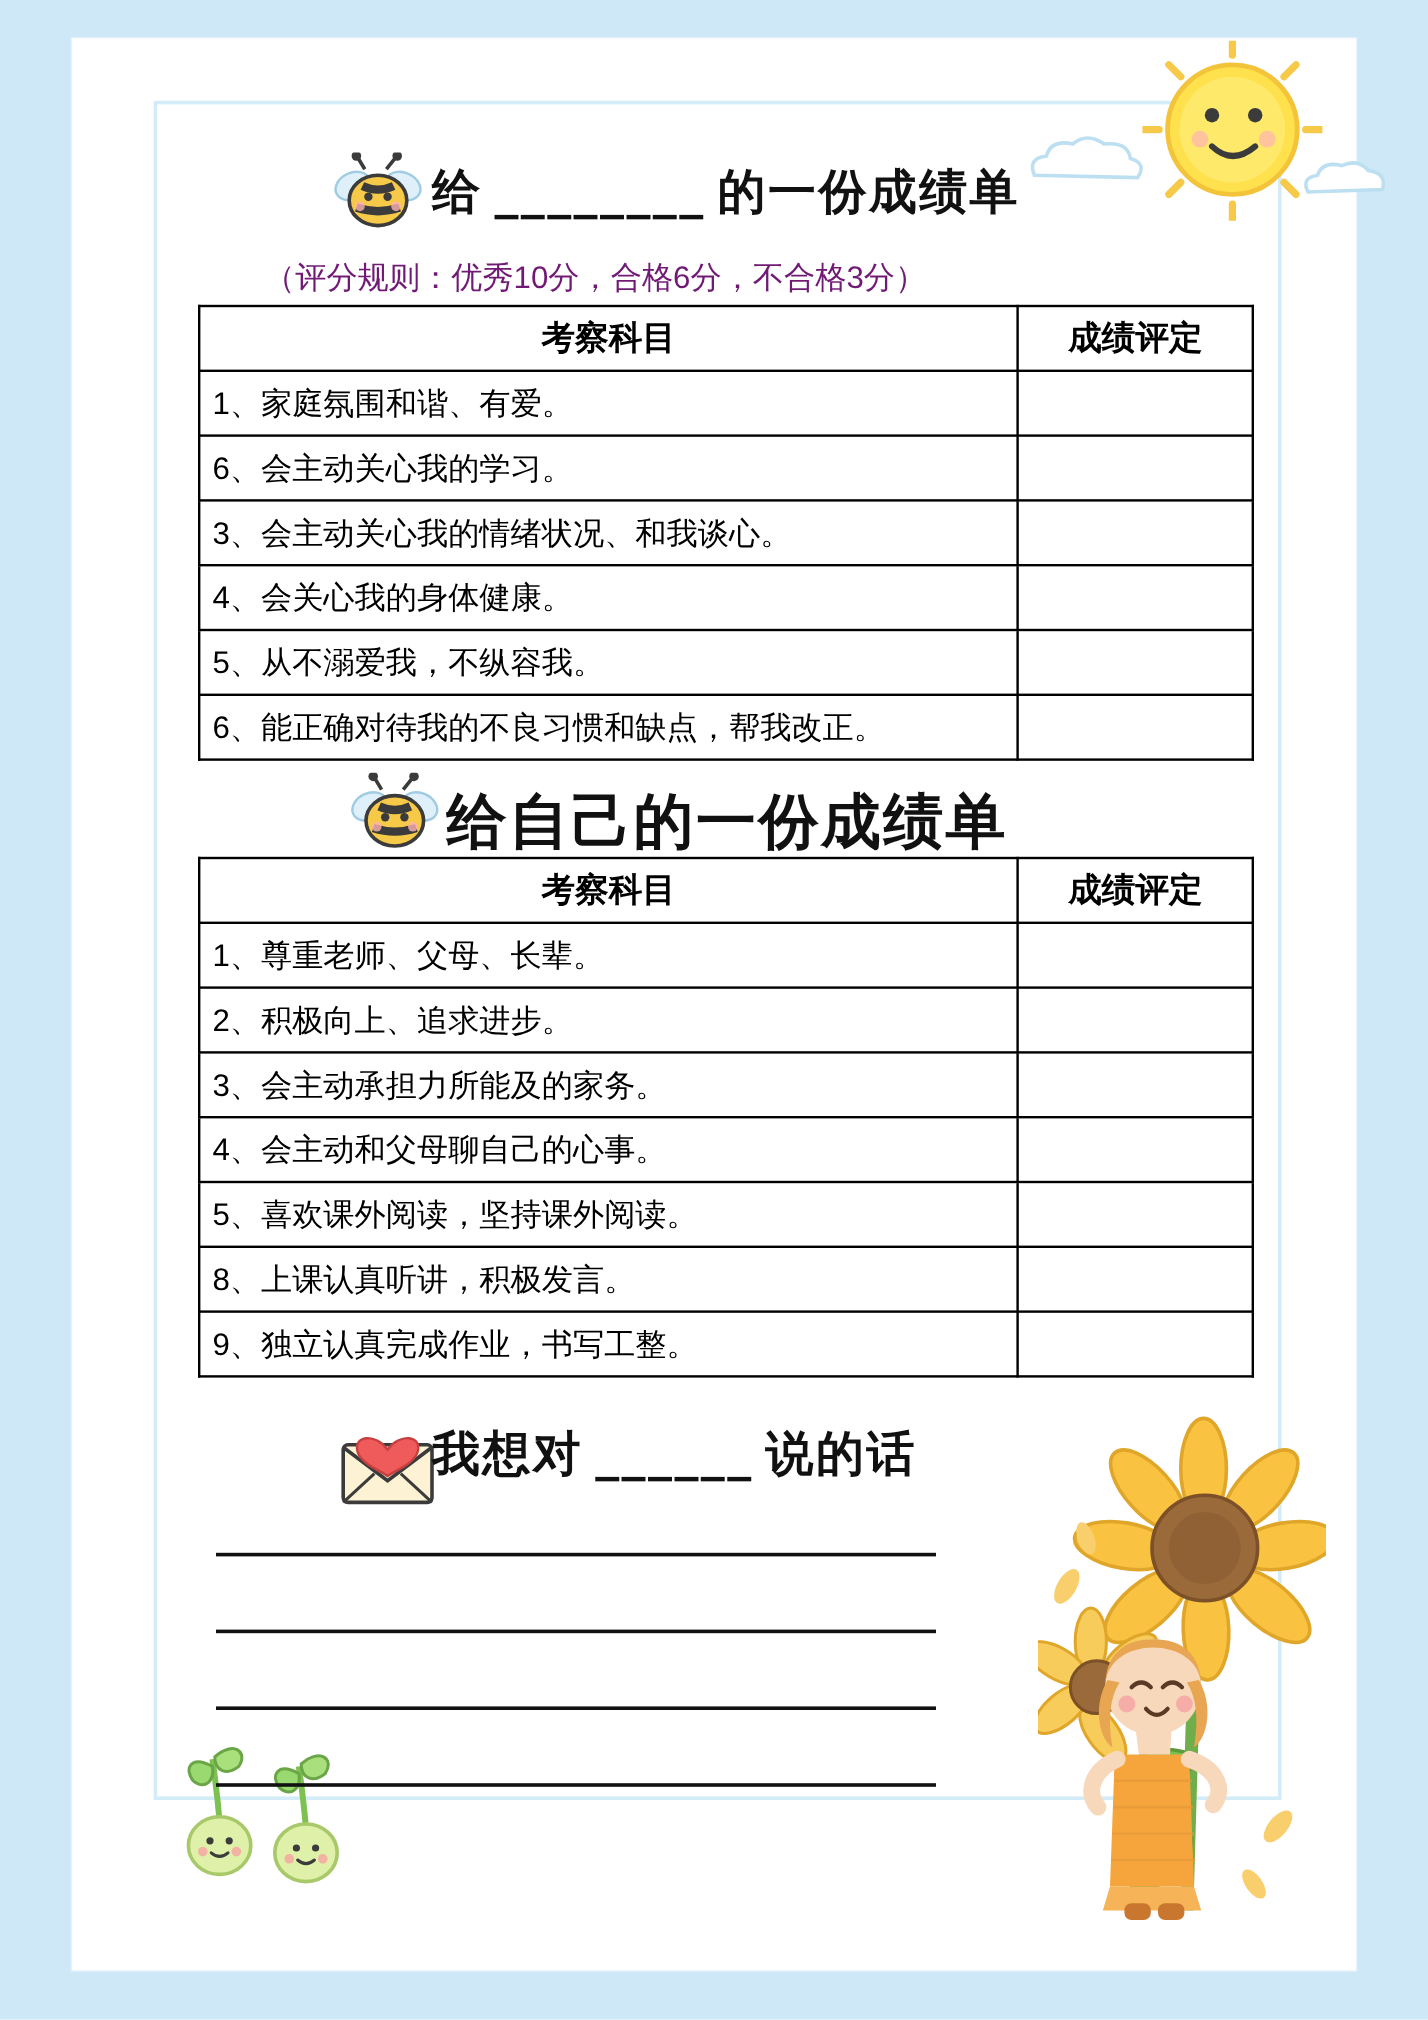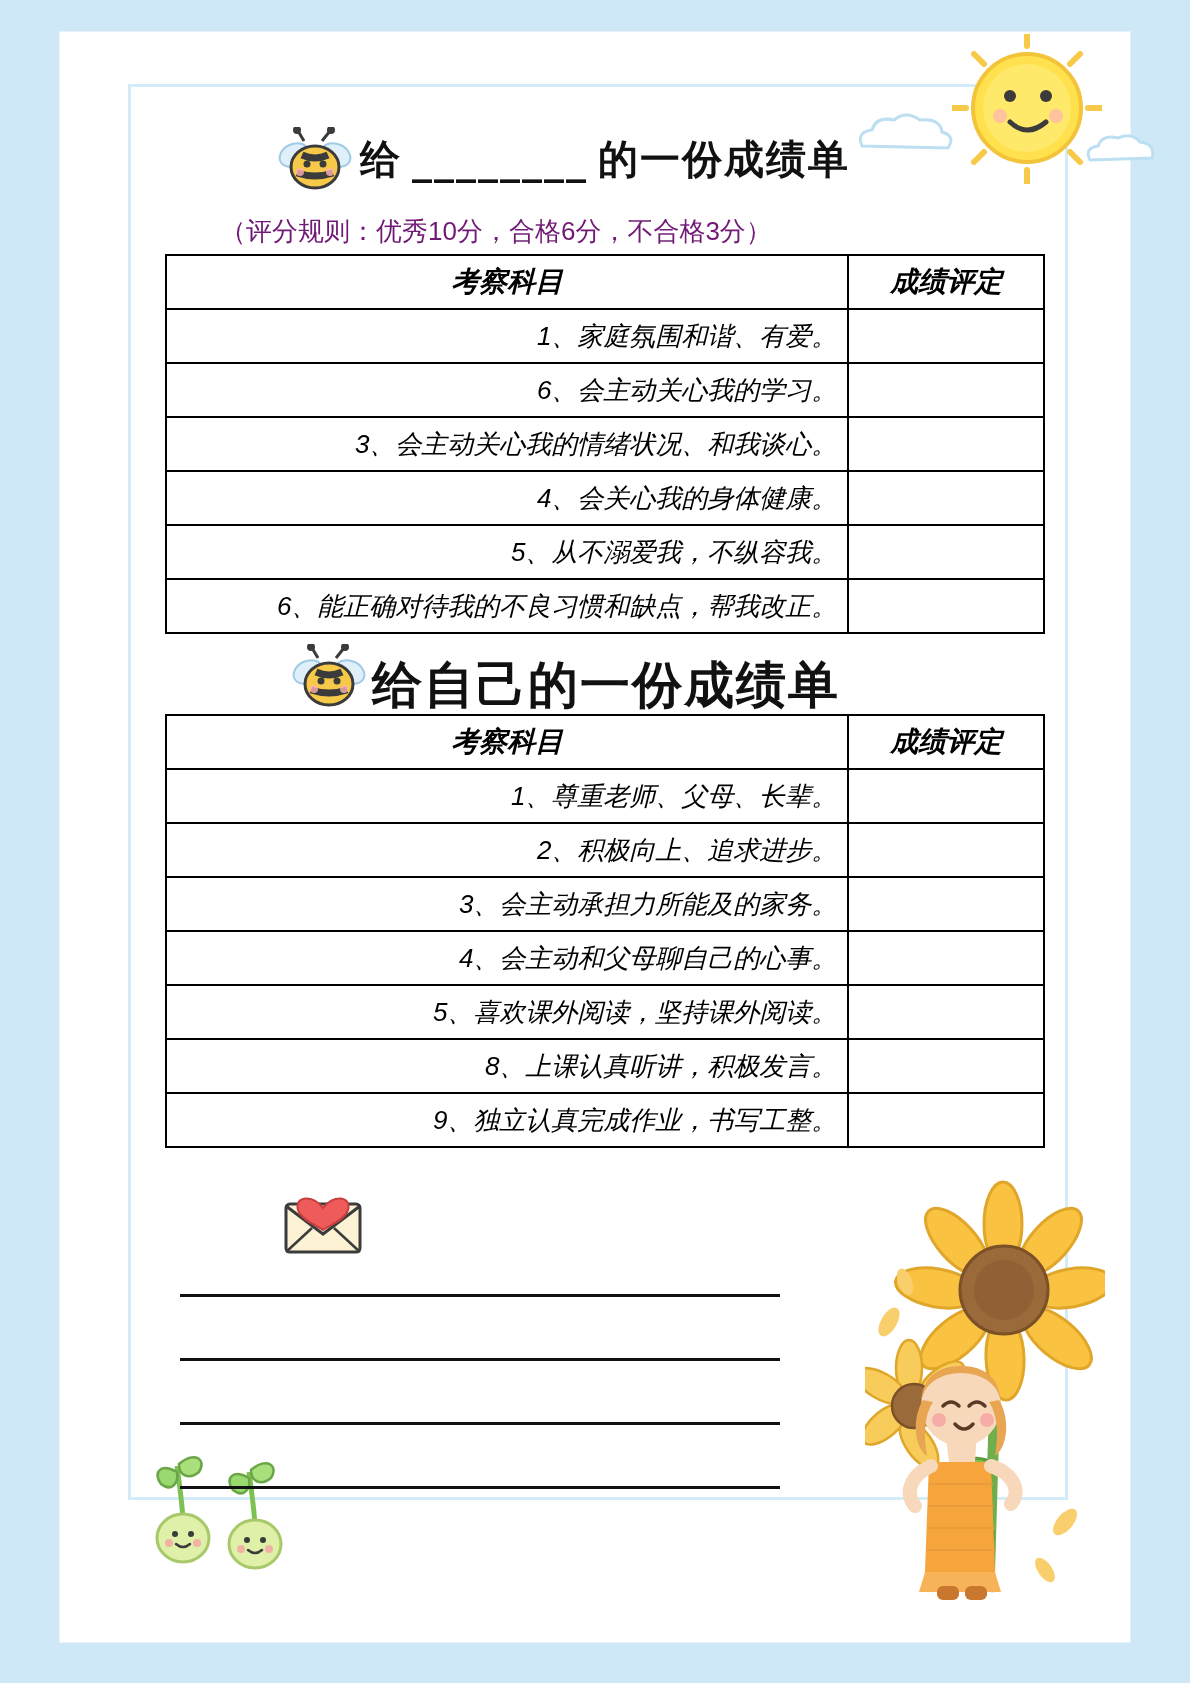--- a/index.html
+++ b/index.html
@@ -68,30 +68,29 @@
     background: #fff;
   }
   table.grade-table td, table.grade-table th {
     border: 2px solid #000;
     height: 52px;
     padding: 0 10px;
     font-size: 26px;
     color: #000;
     font-weight: normal;
     font-family: "Liberation Sans", sans-serif;
-    font-style: italic;
   }
   table.grade-table th {
     text-align: center;
     font-family: "DejaVu Serif", serif;
     font-weight: bold;
     font-size: 28px;
   }
   table.grade-table td.subject {
-    text-align: right;
+    text-align: left;
   }
   table.grade-table td.score {
     text-align: center;
   }
   .col-subject { width: 600px; }
   .col-score { width: 172px; }
 
   
   .write-line {
     position: absolute;
@@ -381,20 +380,25 @@
           <td class="subject">8、上课认真听讲，积极发言。</td>
           <td class="score"></td>
         </tr>
         <tr>
           <td class="subject">9、独立认真完成作业，书写工整。</td>
           <td class="score"></td>
         </tr>
       </tbody>
   </table>
 
+  <div class="heading" style="left:300px; top:1152px;">
+    <span class="heading-text">我想对</span>
+    <span class="heading-text">______</span>
+    <span class="heading-text">说的话</span>
+  </div>
 
   <div id="write-lines">
       <div class="write-line" style="left: 120px; top: 1262px;"></div>
       <div class="write-line" style="left: 120px; top: 1326px;"></div>
       <div class="write-line" style="left: 120px; top: 1390px;"></div>
       <div class="write-line" style="left: 120px; top: 1454px;"></div>
     </div>
 
 </div>
 

